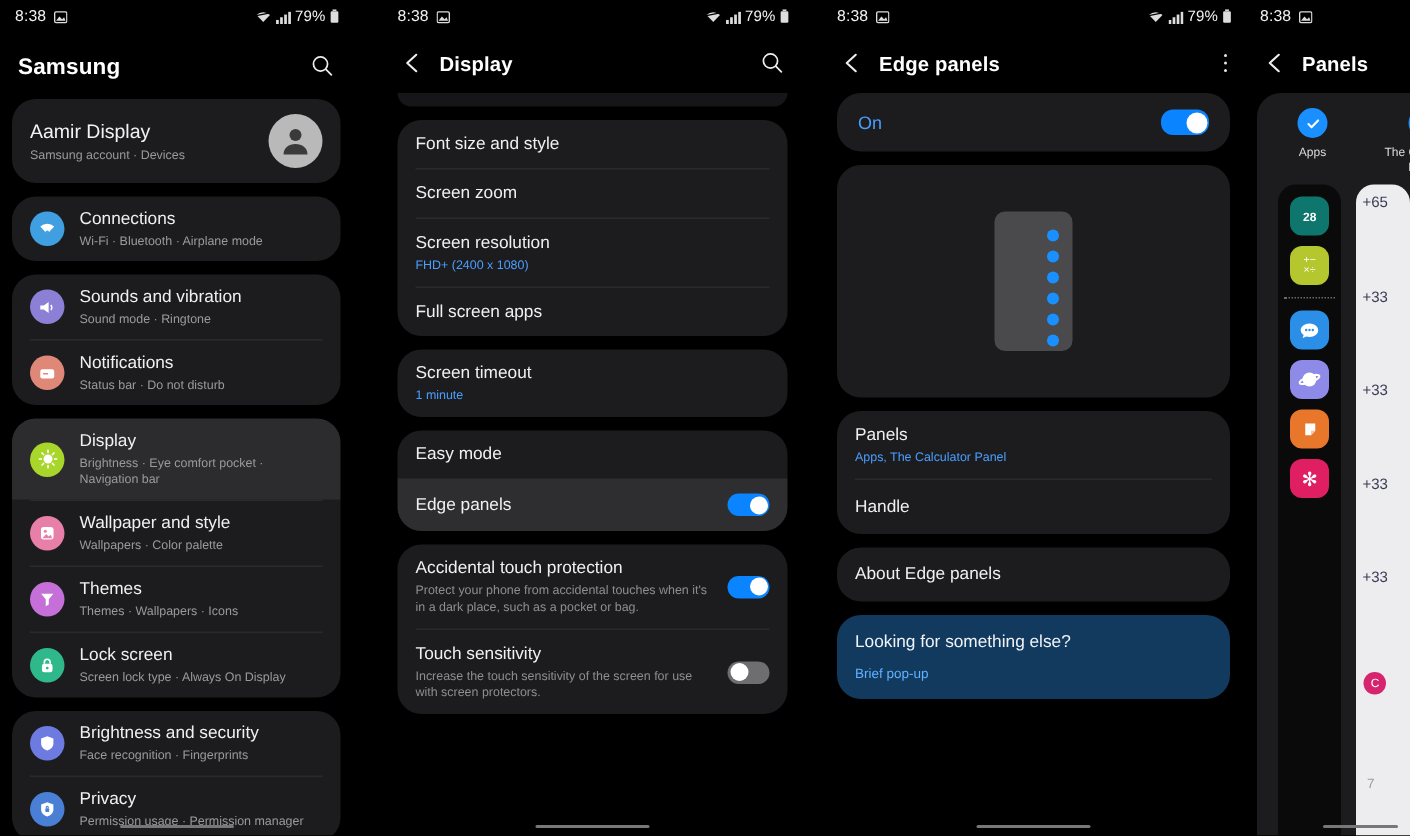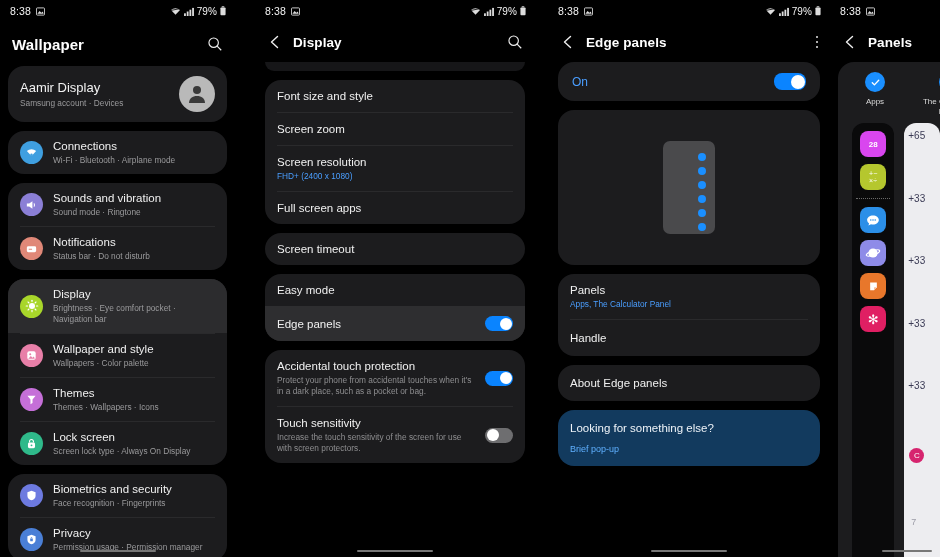--- a/index.html
+++ b/index.html
@@ -185,21 +185,21 @@
         <span class="ic">
           <svg width="6" height="10" viewBox="0 0 7 11">
               <rect x="2" y="0" width="3" height="1.2" fill="#ddd"></rect>
               <rect x="0.5" y="1.4" width="6" height="9" rx="1" fill="#ddd"></rect>
             </svg>
         </span>
       </div>
     </div>
 
     <div class="appbar big">
-      <div class="title-lg">Wallpaper</div>
+      <div class="title-lg">Samsung</div>
       <div class="abspacer"></div>
       <span class="ic">
         <svg width="16" height="16" viewBox="0 0 18 18">
             <circle cx="7.5" cy="7.5" r="5.3" fill="none" stroke="#eee" stroke-width="1.3"></circle>
             <line x1="11.4" y1="11.4" x2="16" y2="16" stroke="#eee" stroke-width="1.3"></line>
           </svg>
       </span>
     </div>
 
     <div class="scroll">
@@ -327,21 +327,21 @@
       </div>
 
       <div class="card">
         <div class="srow">
           <span class="sicon" style="background:#6d7ae0">
             <svg width="13" height="13" viewBox="0 0 14 14">
                 <path d="M7 2 L11.4 3.6 v3.6c0 2.6-2 4.2-4.4 5-2.4-.8-4.4-2.4-4.4-5V3.6z" fill="#fff"></path>
               </svg>
           </span>
           <span class="stext">
-            <span class="r-title" style="display:block">Biometrics and security</span>
+            <span class="r-title" style="display:block">Brightness and security</span>
             <span class="r-sub" style="display:block">Face recognition  ·  Fingerprints</span>
           </span>
         </div>
         <div class="divider"></div>
         <div class="srow">
           <span class="sicon" style="background:#4a7fd6">
             <svg width="13" height="13" viewBox="0 0 14 14">
                 <path d="M7 2 L11.4 3.6 v3.6c0 2.6-2 4.2-4.4 5-2.4-.8-4.4-2.4-4.4-5V3.6z" fill="#fff"></path>
                 <rect x="5.6" y="6.3" width="2.8" height="2.6" rx="0.6" fill="#4a7fd6"></rect>
                 <path d="M6.3 6.3V5.6a.7.7 0 0 1 1.4 0v.7" stroke="#4a7fd6" stroke-width="0.8" fill="none"></path>
@@ -433,20 +433,21 @@
         </div>
         <div class="divider"></div>
         <div class="row">
           <div class="r-title">Full screen apps</div>
         </div>
       </div>
 
       <div class="card">
         <div class="row">
           <div class="r-title">Screen timeout</div>
+          <div class="r-sub blue">1 minute</div>
         </div>
       </div>
 
       <div class="card">
         <div class="row">
           <div class="r-title">Easy mode</div>
         </div>
         <div class="row hl rowflex" style="padding:10px 12px">
           <div class="grow">
             <div class="r-title">Edge panels</div>
@@ -626,21 +627,21 @@
           <div class="lbl">Apps</div>
         </div>
         <div class="pchip">
           <div class="mark unsel"></div>
           <div class="lbl two">The Calculator Panel</div>
         </div>
       </div>
 
       <div class="pprevs">
         <div class="appstrip">
-          <span class="aicon" style="background:#d946ef;color:#fff;font-size:8px;font-weight:700">28</span>
+          <span class="aicon" style="background:#0f766e;color:#fff;font-size:8px;font-weight:700">28</span>
           <span class="aicon" style="background:#b5c72e;color:#fff;font-size:7px;line-height:7px">+−<br>×÷</span>
           <span class="dashed"></span>
           <span class="aicon" style="background:#2b8fe8">
             <svg width="14" height="13" viewBox="0 0 14 13">
                 <path d="M7 1.6c3.3 0 5.8 2 5.8 4.5S10.3 10.6 7 10.6c-.7 0-1.4-.1-2-.3l-2.6 1.1.7-2a4.1 4.1 0 0 1-2-3.3C1.2 3.6 3.7 1.6 7 1.6z" fill="#fff"></path>
                 <circle cx="4.8" cy="6" r="0.8" fill="#2b8fe8"></circle>
                 <circle cx="7" cy="6" r="0.8" fill="#2b8fe8"></circle>
                 <circle cx="9.2" cy="6" r="0.8" fill="#2b8fe8"></circle>
               </svg>
           </span>

